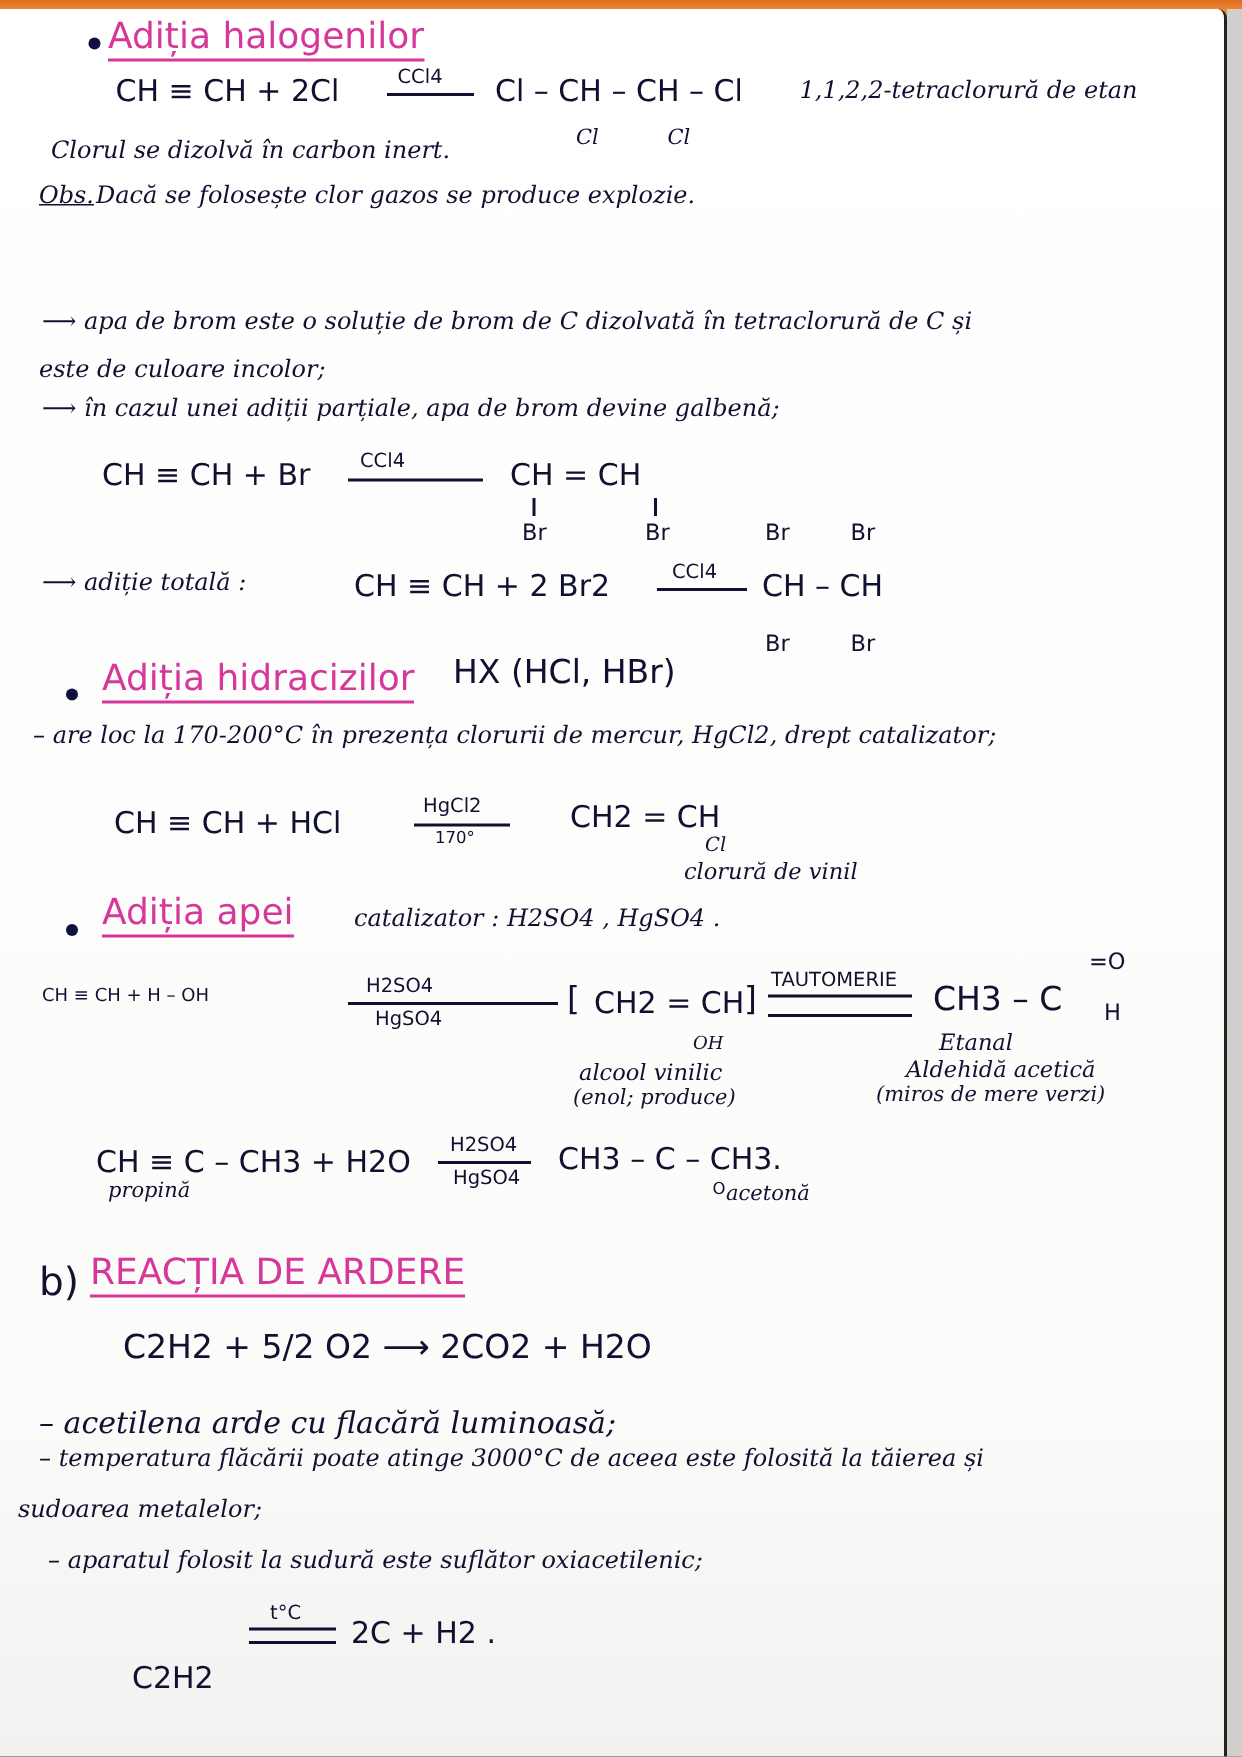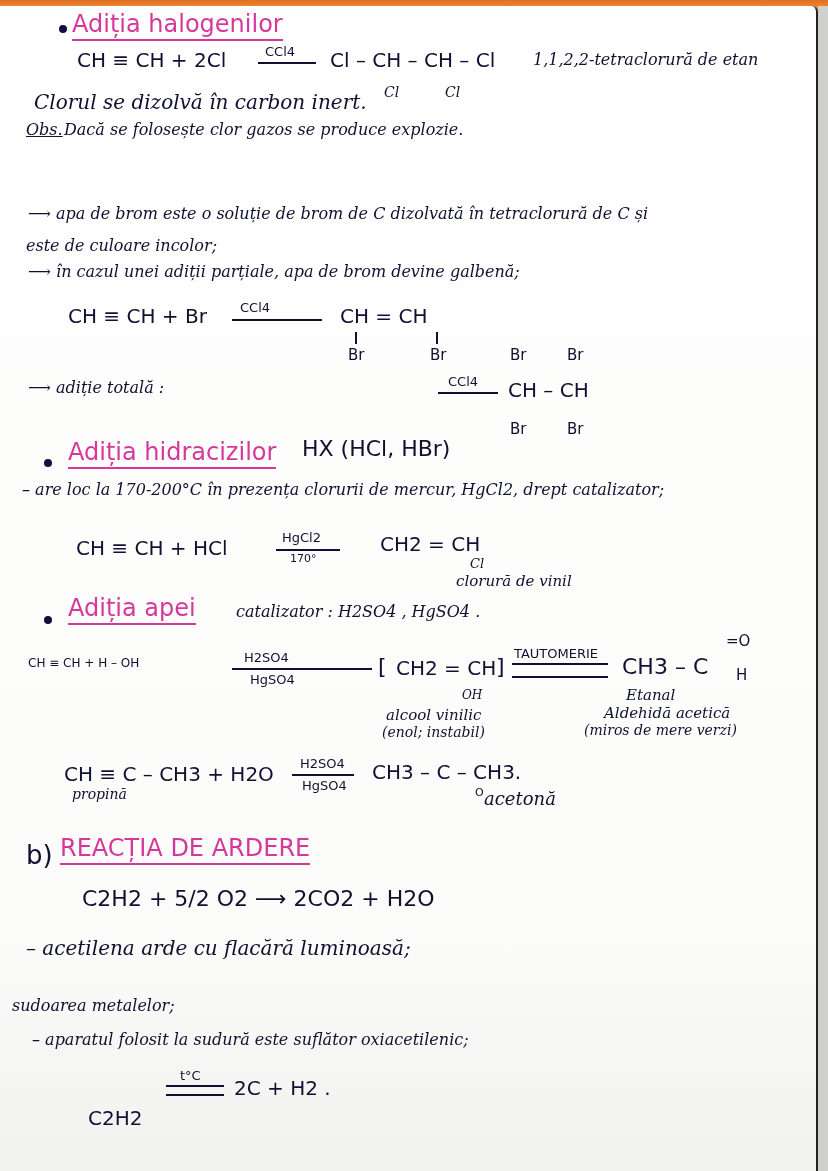--- a/index.html
+++ b/index.html
@@ -45,40 +45,41 @@
   <div class="heading" style="left:72px; top:4px;">Adiția halogenilor</div>
 
   <div class="eq" style="left:77px; top:42px;">CH ≡ CH + 2Cl</div>
   <div class="arrow-label" style="left:265px; top:38px;">CCl4</div>
   <div class="line" style="left:258px; top:56px; width:58px;"></div>
   <div class="eq" style="left:330px; top:42px;">Cl – CH – CH – Cl</div>
   <div class="t" style="left:384px; top:78px; font-size:14px;">Cl</div>
   <div class="t" style="left:445px; top:78px; font-size:14px;">Cl</div>
   <div class="t" style="left:533px; top:44px; font-size:16px;">1,1,2,2-tetraclorură de etan</div>
 
-  <div class="t" style="left:34px; top:84px; font-size:20px;">Clorul se dizolvă în carbon inert.</div>
+  <div class="t" style="left:34px; top:84px; font-size:16px;">Clorul se dizolvă în carbon inert.</div>
 
   <div class="t" style="left:26px; top:114px; font-size:16px; text-decoration:underline;">Obs.</div>
   <div class="t" style="left:64px; top:114px; font-size:16px;">Dacă se folosește clor gazos se produce explozie.</div>
 
 
   <div class="t" style="left:28px; top:198px; font-size:16px;">⟶ apa de brom este o soluție de brom de C dizolvată în tetraclorură de C și</div>
   <div class="t" style="left:26px; top:230px; font-size:16px;">este de culoare incolor;</div>
   <div class="t" style="left:28px; top:256px; font-size:16px;">⟶ în cazul unei adiții parțiale, apa de brom devine galbenă;</div>
 
   <div class="eq" style="left:68px; top:298px;">CH ≡ CH + Br</div>
   <div class="arrow-label" style="left:240px; top:294px;">CCl4</div>
   <div class="line" style="left:232px; top:313px; width:90px;"></div>
   <div class="eq" style="left:340px; top:298px;">CH = CH</div>
   <div class="vline" style="left:355px; top:326px; height:12px;"></div>
   <div class="vline" style="left:436px; top:326px; height:12px;"></div>
   <div class="eq small" style="left:348px; top:340px;">Br</div>
   <div class="eq small" style="left:430px; top:340px;">Br</div>
 
   <div class="t" style="left:28px; top:372px; font-size:16px;">⟶ adiție totală :</div>
+  <div class="eq" style="left:236px; top:372px;">CH ≡ CH + 2 Br2</div>
   <div class="arrow-label" style="left:448px; top:368px;">CCl4</div>
   <div class="line" style="left:438px; top:386px; width:60px;"></div>
   <div class="eq" style="left:508px; top:372px;">CH – CH</div>
   <div class="eq small" style="left:510px; top:340px;">Br</div>
   <div class="eq small" style="left:567px; top:340px;">Br</div>
   <div class="eq small" style="left:510px; top:414px;">Br</div>
   <div class="eq small" style="left:567px; top:414px;">Br</div>
 
   <div class="bullet" style="left:44px; top:453px;"></div>
   <div class="heading" style="left:68px; top:432px;">Adiția hidracizilor</div>
@@ -99,45 +100,46 @@
 
   <div class="eq" style="left:28px; top:650px; font-size:12px;text-align:right;">CH ≡ CH + H – OH</div>
   <div class="arrow-label" style="left:244px; top:644px;">H2SO4</div>
   <div class="line" style="left:232px; top:662px; width:140px;"></div>
   <div class="arrow-label" style="left:250px; top:666px;">HgSO4</div>
   <div class="eq" style="left:378px; top:648px; font-size:22px;">[</div>
   <div class="eq" style="left:396px; top:650px;">CH2 = CH</div>
   <div class="eq" style="left:496px; top:648px; font-size:22px;">]</div>
   <div class="t" style="left:462px; top:682px; font-size:12px;">OH</div>
   <div class="t" style="left:386px; top:700px; font-size:15px;">alcool vinilic</div>
-  <div class="t" style="left:382px; top:718px; font-size:14px;">(enol; instabil)</div>
+  <div class="t" style="left:382px; top:718px; font-size:14px;">(enol; produce)</div>
   <div class="arrow-label" style="left:514px; top:640px;">TAUTOMERIE</div>
   <div class="line" style="left:512px; top:657px; width:96px;"></div>
   <div class="line" style="left:512px; top:670px; width:96px;"></div>
   <div class="eq" style="left:622px; top:648px; font-size:22px;">CH3 – C</div>
   <div class="eq small" style="left:726px; top:626px;">=O</div>
   <div class="eq small" style="left:736px; top:660px;">H</div>
   <div class="t" style="left:626px; top:680px; font-size:15px;">Etanal</div>
   <div class="t" style="left:604px; top:698px; font-size:15px;">Aldehidă acetică</div>
   <div class="t" style="left:584px; top:716px; font-size:14px;">(miros de mere verzi)</div>
 
   <div class="eq" style="left:64px; top:756px;">CH ≡ C – CH3 + H2O</div>
   <div class="t" style="left:72px; top:780px; font-size:14px;text-align:right;">propină</div>
   <div class="arrow-label" style="left:300px; top:750px;">H2SO4</div>
   <div class="line" style="left:292px; top:768px; width:62px;"></div>
   <div class="arrow-label" style="left:302px; top:772px;">HgSO4</div>
   <div class="eq" style="left:372px; top:754px;">CH3 – C – CH3.</div>
   <div class="eq" style="left:475px; top:780px; font-size:11px;">O</div>
-  <div class="t" style="left:484px; top:782px; font-size:18px;">acetonă</div>
+  <div class="t" style="left:484px; top:782px; font-size:14px;">acetonă</div>
 
   <div class="eq" style="left:26px; top:834px; font-size:26px;">b)</div>
   <div class="heading" style="left:60px; top:828px; font-size:24px;">REACȚIA DE ARDERE</div>
   <div class="eq" style="left:82px; top:880px; font-size:22px;">C2H2 + 5/2 O2 ⟶ 2CO2 + H2O</div>
 
   <div class="t" style="left:26px; top:930px; font-size:20px;">– acetilena arde cu flacără luminoasă;</div>
+  <div class="t" style="left:26px; top:956px; font-size:16px;">– temperatura flăcării poate atinge 3000°C de aceea este folosită la tăierea și</div>
   <div class="t" style="left:12px; top:990px; font-size:16px;">sudoarea metalelor;</div>
   <div class="t" style="left:32px; top:1024px; font-size:16px;">– aparatul folosit la sudură este suflător oxiacetilenic;</div>
 
   <div class="eq" style="left:88px; top:1070px;margin-top:30px;">C2H2</div>
   <div class="arrow-label" style="left:180px; top:1062px;">t°C</div>
   <div class="line" style="left:166px; top:1079px; width:58px;"></div>
   <div class="line" style="left:166px; top:1088px; width:58px;"></div>
   <div class="eq" style="left:234px; top:1070px;">2C + H2 .</div>
 </div>
 <div class="right-shadow"></div>

